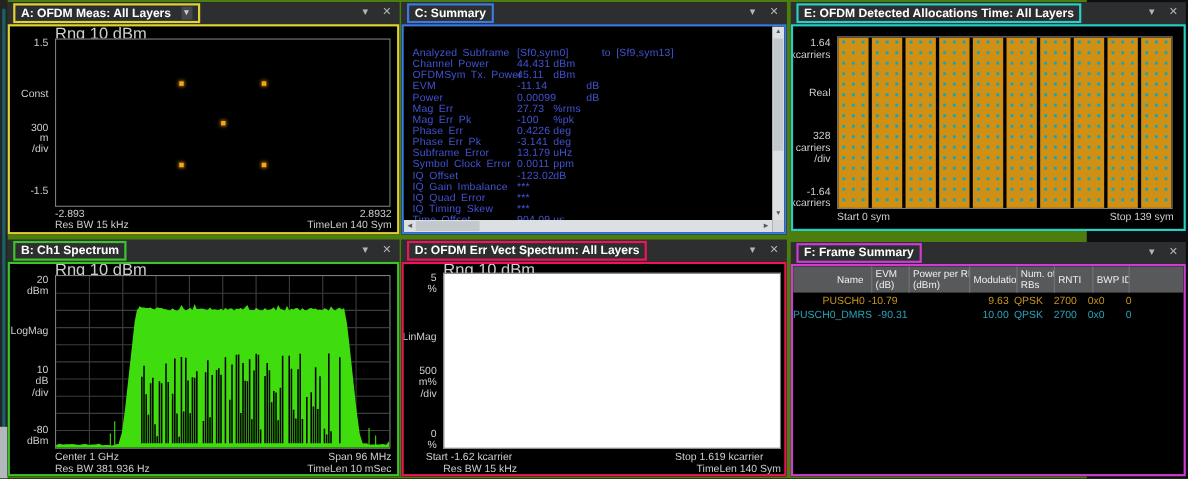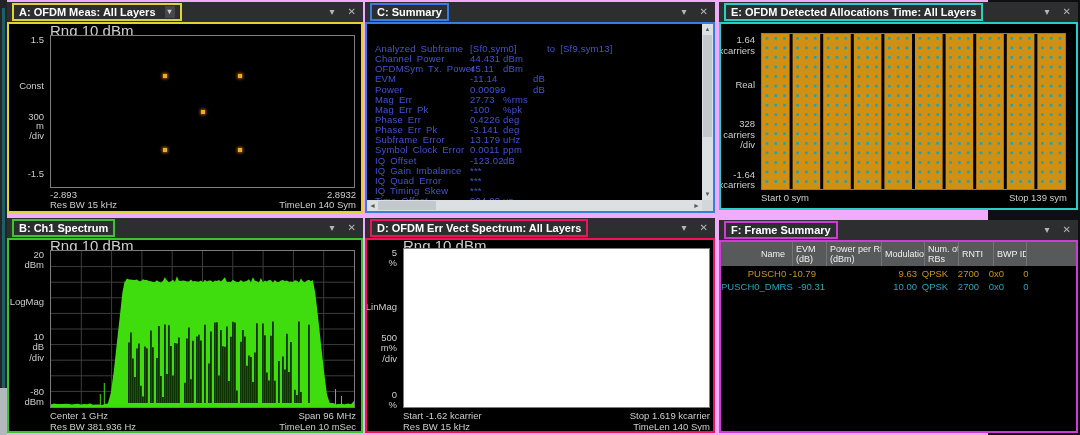--- a/index.html
+++ b/index.html
@@ -1,18 +1,18 @@
 <!DOCTYPE html>
 <html><head>
 <meta charset="utf-8">
 <style>
   *{margin:0;padding:0;box-sizing:border-box}
   html,body{width:1080px;height:435px;background:#0e0f10;overflow:hidden;
     font-family:"Liberation Sans",sans-serif}
-  #app{position:relative;width:988px;height:435px;background:#f0abfc}
+  #app{position:relative;width:988px;height:435px;background:#4d7c0f}
 
   
   .left-strip{position:absolute;left:0;top:0;width:7px;height:435px;background:#232425}
   .strip-line{position:absolute;left:2px;top:8px;width:3px;height:380px;background:#1c5f66}
   .strip-bottom{position:absolute;left:0;top:388px;width:7px;height:47px;background:#b2b8bb}
 
   
   .win{position:absolute;background:#0e0f10}
   .titlebar{position:absolute;left:0;top:0;right:0;height:20px;background:#2d2e30;
     display:flex;align-items:center}
@@ -363,21 +363,21 @@
           <span style="top: 0px;">5</span>
           <span style="top: 10px;">%</span>
           <span style="top: 54px;">LinMag</span>
           <span style="top: 85px;">500</span>
           <span style="top: 95px;">m%</span>
           <span style="top: 106px;">/div</span>
           <span style="top: 142px;">0</span>
           <span style="top: 152px;">%</span>
         </div>
       <div class="plot white" id="plot-d" style="left:36px;top:8px;width:307px;height:160px"></div>
-      <div class="xrow" style="left:36px;top:171px;width:307px">
+      <div class="xrow" style="left:20px;top:171px;width:307px">
         <span>Start -1.62 kcarrier</span>
         <span>Stop 1.619 kcarrier</span>
       </div>
       <div class="xrow" style="left:36px;top:182px;width:307px">
         <span>Res BW 15 kHz</span>
         <span>TimeLen 140  Sym</span>
       </div>
     </div>
   </section>
 

